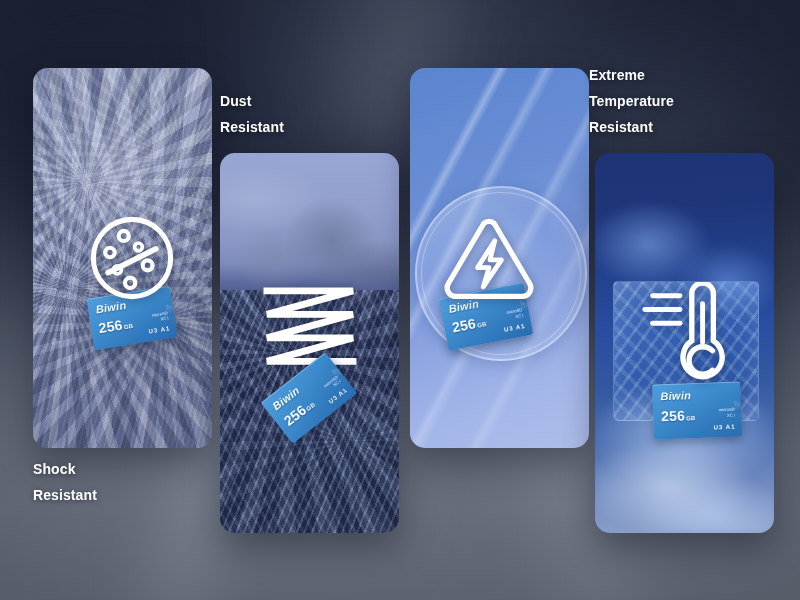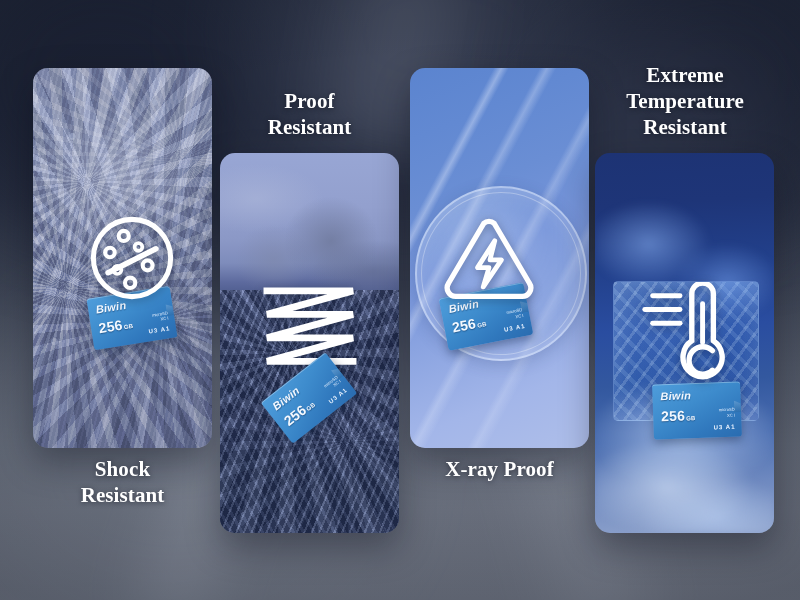--- a/index.html
+++ b/index.html
@@ -49,27 +49,25 @@
     border-radius:15px;
     overflow:hidden;
     box-shadow:0 14px 34px rgba(10,14,26,.38);
   }
   .card-photo { position:absolute; inset:0; }
 
   .caption {
     position:absolute;
     color:#ffffff;
     font-weight:bold;
-    font-size:21px;
+    font-size:14px;
     line-height:26px;
     letter-spacing:.1px;
-    text-align:center;
     text-shadow:0 1px 5px rgba(12,16,28,.55);
     white-space:pre-line;
-    font-family:Liberation Serif, serif;
   }
 
   
   #card-dust { left:33px; top:68px; width:179px; height:380px; }
   .photo-dust {
     background:
       radial-gradient(circle at 22% 18%, rgba(178,188,214,.55) 0 3px, rgba(0,0,0,0) 4px),
       radial-gradient(circle at 68% 9%, rgba(172,182,208,.5) 0 2.5px, rgba(0,0,0,0) 4px),
       radial-gradient(circle at 41% 44%, rgba(186,196,220,.45) 0 3px, rgba(0,0,0,0) 4px),
       radial-gradient(circle at 85% 62%, rgba(160,170,198,.45) 0 2.5px, rgba(0,0,0,0) 4px),
@@ -316,21 +314,21 @@
     <div class="chip-cap">
       <span>256</span><span class="chip-unit">GB</span>
     </div>
     <div class="chip-specs">
       <div>microSD</div>
       <div>XC I</div>
     </div>
     <div class="chip-marks">U3  A1</div>
   </div>
 
-  <div class="caption" id="cap-shock">Proof
+  <div class="caption" id="cap-shock">Dust
 Resistant</div>
 
   <div class="card" id="card-xray">
     <div class="card-photo photo-xray">
       <div class="xray-rays"></div>
       <div class="lens"></div>
       <div class="lens-rim"></div>
     </div>
   </div>
 
@@ -348,21 +346,20 @@
     <div class="chip-marks">U3  A1</div>
   </div>
 
   <div class="icon" id="icon-xray">
     <svg viewBox="0 0 100 94" fill="none">
       <path d="M44.5 10 a8 8 0 0 1 11 0 L92 72 a9 9 0 0 1 -8 14 H16 a9 9 0 0 1 -8 -14 Z" stroke="#ffffff" stroke-width="5.5" stroke-linejoin="round"></path>
       <path d="M56 28 L38 56 H50 L44 76 L63 48 H51 Z" stroke="#ffffff" stroke-width="5" stroke-linejoin="round" stroke-linecap="round"></path>
     </svg>
   </div>
 
-  <div class="caption" id="cap-xray">X-ray Proof</div>
 
   <div class="card" id="card-temp">
     <div class="card-photo photo-temp">
       <div class="ice-cube"></div>
       <div class="ice-smoke"></div>
     </div>
   </div>
 
   <div class="chip" id="chip-temp">
     <div class="chip-body"></div>

